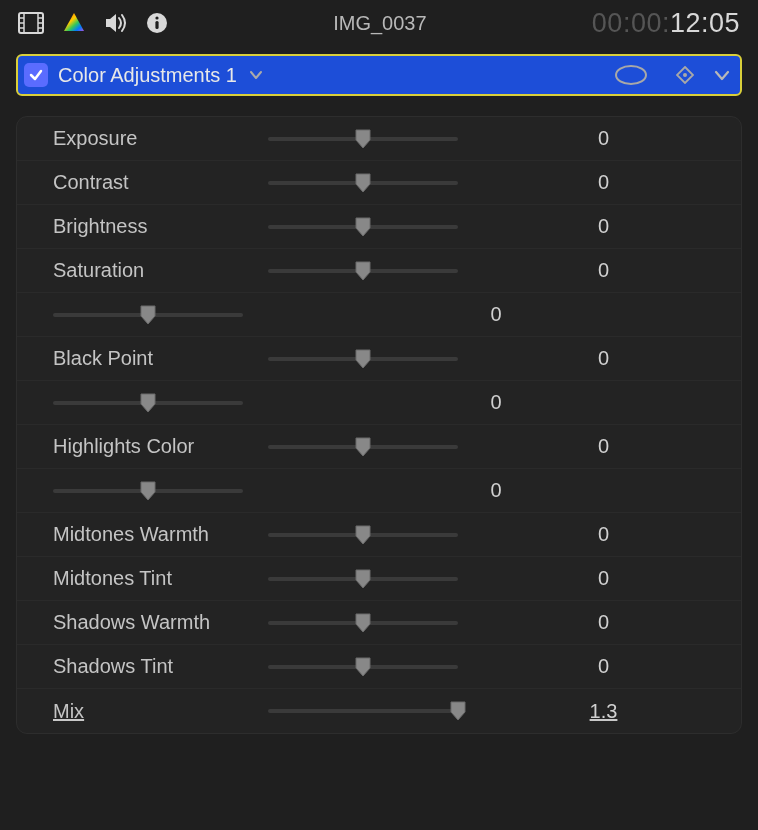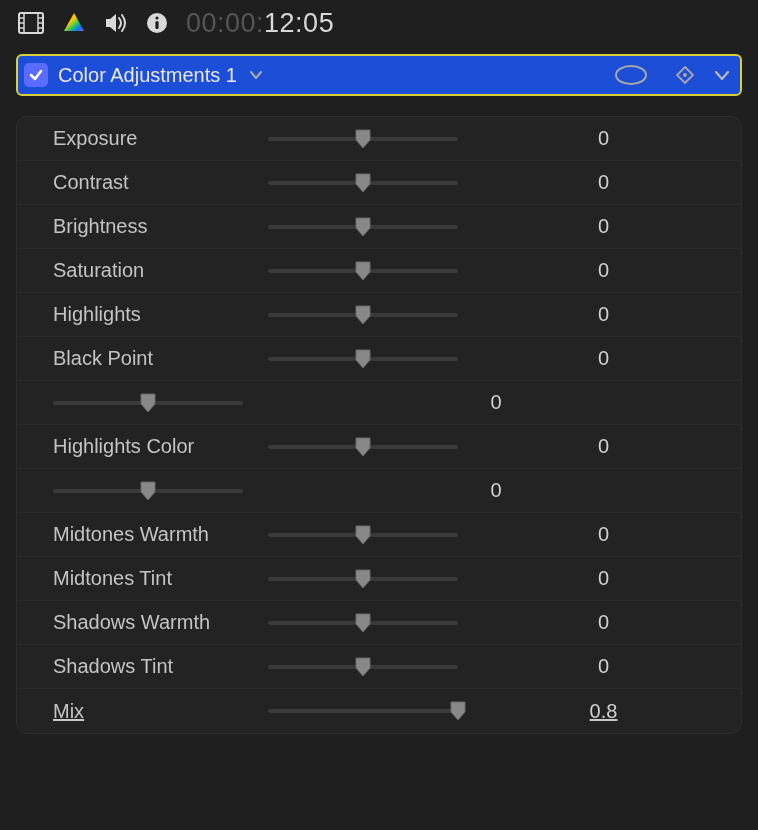--- a/index.html
+++ b/index.html
@@ -237,20 +237,21 @@
       </svg>
     </span>
     <span class="icon-btn">
       <svg width="22" height="22" viewBox="0 0 22 22">
         <circle cx="11" cy="11" r="10" fill="#d8d8d8"></circle>
         <circle cx="11" cy="6" r="1.6" fill="#1f1f1f"></circle>
         <rect x="9.4" y="9" width="3.2" height="8" rx="1.5" fill="#1f1f1f"></rect>
       </svg>
     </span>
   </div>
+  <div class="toolbar-center">IMG_0037</div>
   <div class="toolbar-right">
     <span>00:00:</span><span class="tc-active">12:05</span>
   </div>
 </div>
 
 <div class="effect-bar">
   <div class="checkbox">
     <svg width="16" height="16" viewBox="0 0 16 16">
       <path d="M3 8 L7 12 L13 4" fill="none" stroke="#fff" stroke-width="2.5" stroke-linecap="round" stroke-linejoin="round"></path>
     </svg>
@@ -325,21 +326,20 @@
           <div class="slider-track"></div>
           <div class="slider-thumb" style="left: 50%;">
             <svg width="18" height="22" viewBox="0 0 18 22">
               <path d="M2 2 L16 2 L16 12 L9 20 L2 12 Z" fill="#888" stroke="#6a6a6a" stroke-width="1"></path>
             </svg>
           </div>
         </div>
         <span class="param-value">0</span>
       </div>
       <div class="param-row">
-        <span class="param-label">Highlights</span>
         <div class="slider">
           <div class="slider-track"></div>
           <div class="slider-thumb" style="left: 50%;">
             <svg width="18" height="22" viewBox="0 0 18 22">
               <path d="M2 2 L16 2 L16 12 L9 20 L2 12 Z" fill="#888" stroke="#6a6a6a" stroke-width="1"></path>
             </svg>
           </div>
         </div>
         <span class="param-value">0</span>
       </div>
@@ -440,16 +440,16 @@
       <div class="param-row">
         <span class="param-label">Mix</span>
         <div class="slider">
           <div class="slider-track"></div>
           <div class="slider-thumb" style="left: 100%;">
             <svg width="18" height="22" viewBox="0 0 18 22">
               <path d="M2 2 L16 2 L16 12 L9 20 L2 12 Z" fill="#888" stroke="#6a6a6a" stroke-width="1"></path>
             </svg>
           </div>
         </div>
-        <span class="param-value">0.8</span>
+        <span class="param-value">1.3</span>
       </div>
     </div>
 </div>
 
 </body></html>

